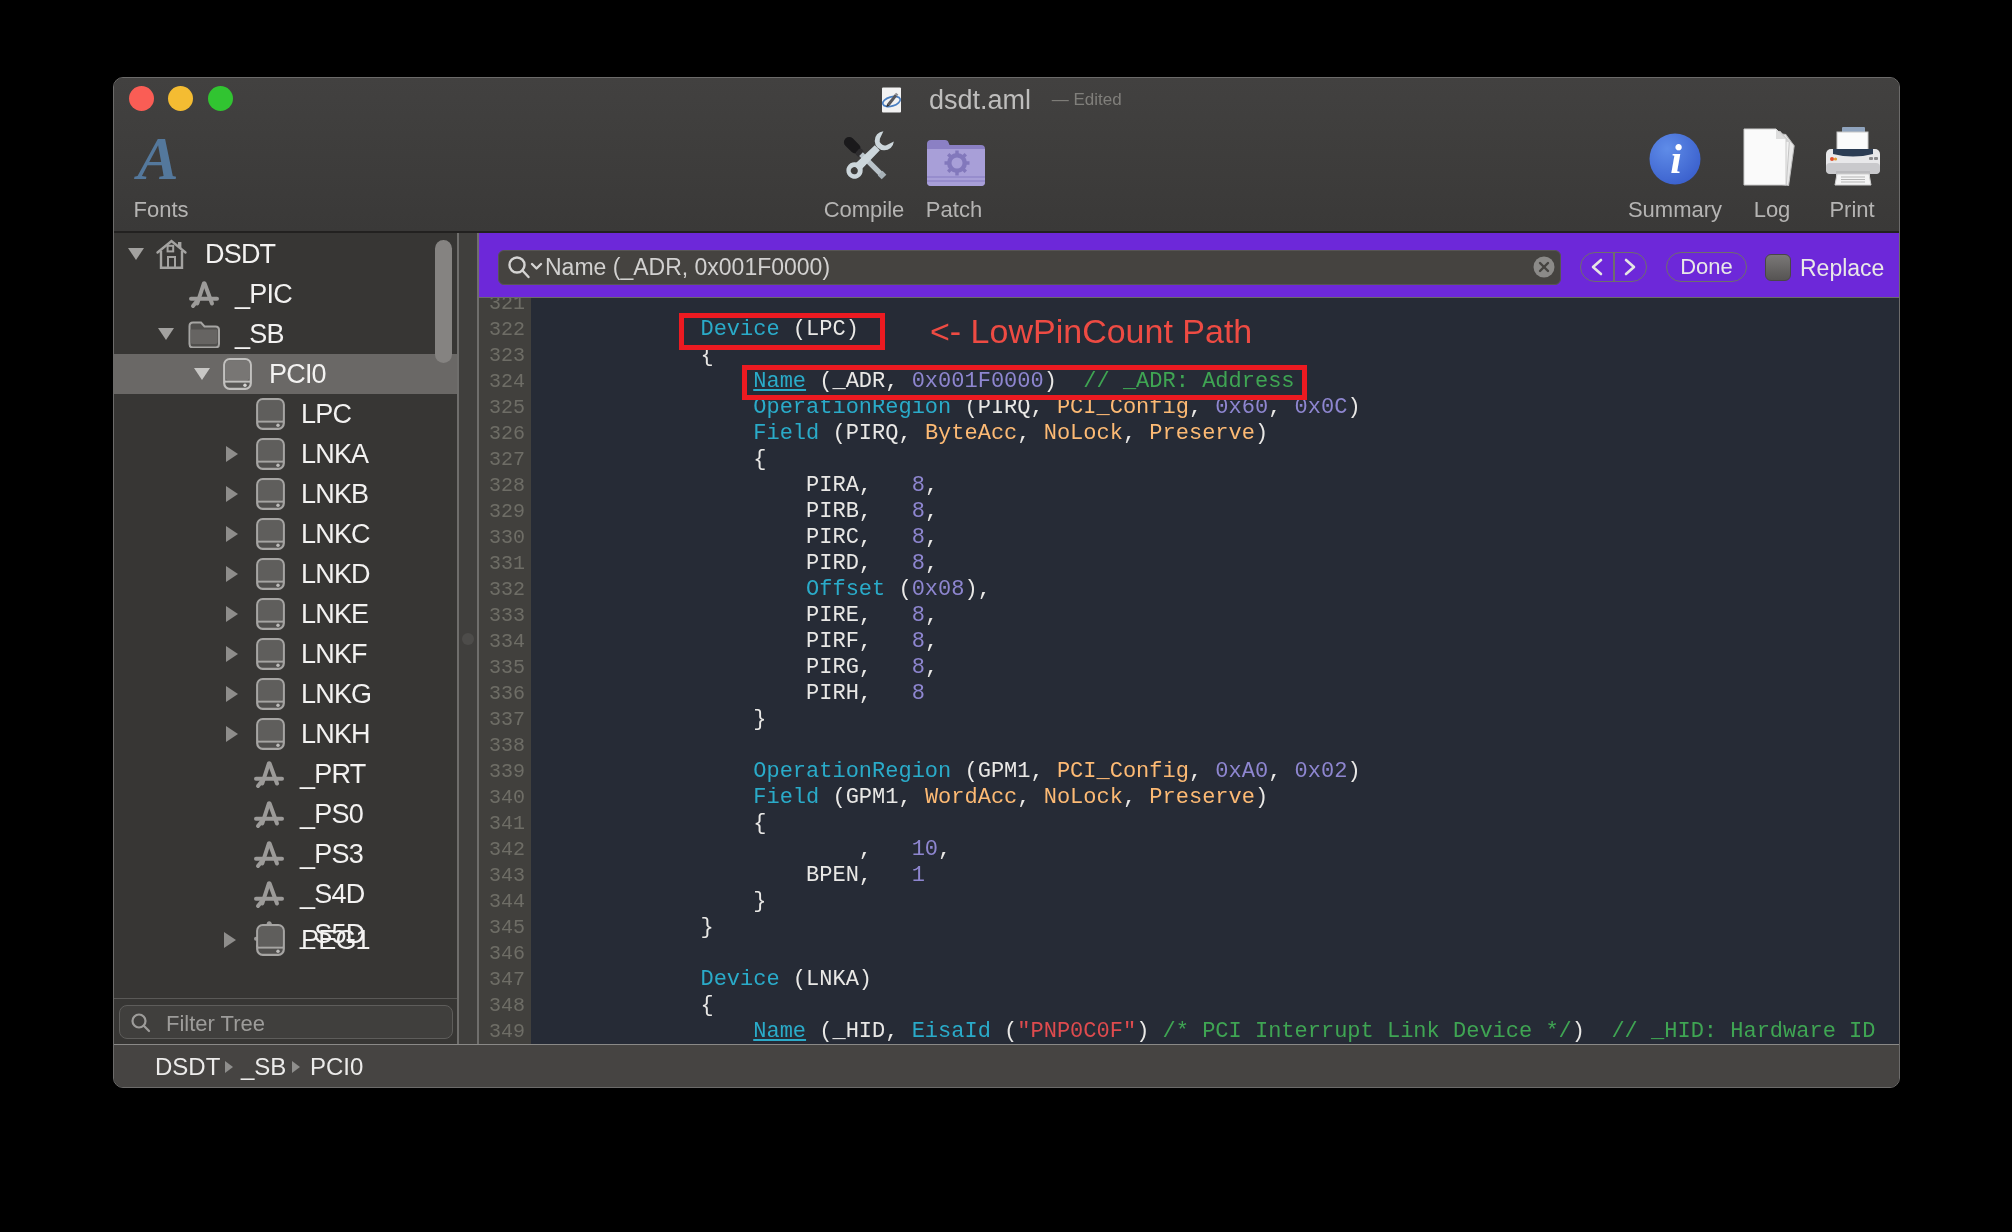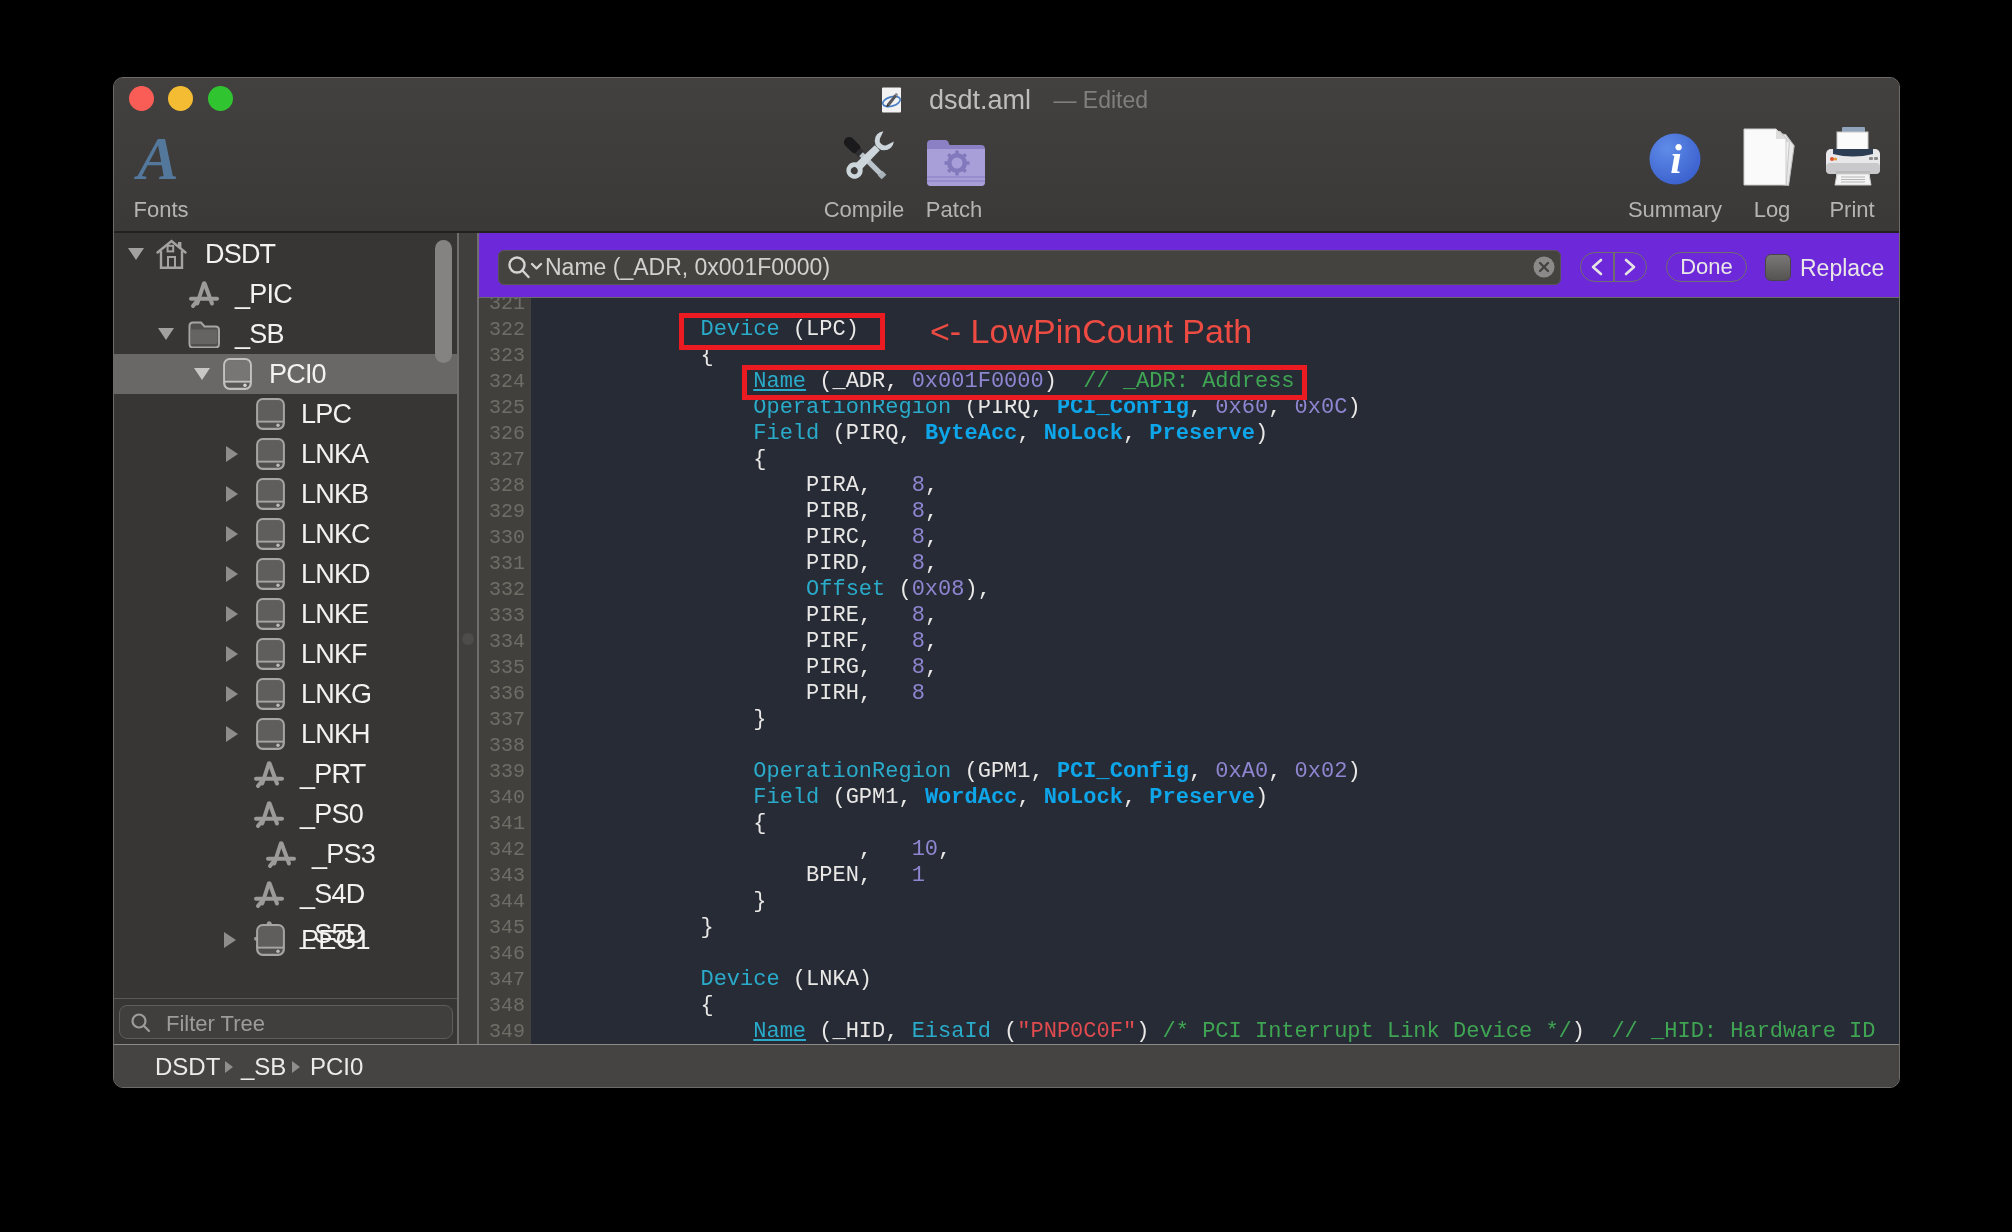--- a/index.html
+++ b/index.html
@@ -5,21 +5,21 @@
   html,body{margin:0;padding:0;background:#000;}
   body{width:2012px;height:1232px;position:relative;overflow:hidden;font-family:"Liberation Sans",sans-serif;}
   #win{position:absolute;left:113px;top:77px;width:1787px;height:1011px;border-radius:10px;
        background:#373634;border:1px solid #6c6b6a;box-sizing:border-box;overflow:hidden;}
   
   #toolbar{position:absolute;left:0;top:0;width:1787px;height:153px;
        background:linear-gradient(#424140,#3a3938);border-bottom:2px solid #222120;}
   .tl{position:absolute;top:8px;width:25px;height:25px;border-radius:50%;}
   #title{position:absolute;top:9px;left:765px;height:26px;display:flex;align-items:center;gap:16px;}
   #title .t1{color:#bebdbc;font-size:27px;margin-left:9px;}
-  #title .t2{color:#807f7b;font-size:23px;}
+  #title .t2{color:#807f7b;font-size:17px;}
   .tlabel{position:absolute;top:119px;font-size:22px;color:#b5b4b3;text-align:center;transform:translateX(-50%);white-space:nowrap;}
   .ticon{position:absolute;}
   
   #sidebar{position:absolute;left:0;top:155px;width:343px;height:811px;background:#373634;}
   .trow{position:absolute;left:0;width:343px;height:40px;}
   .trow.sel{background:#6a6866;}
   .tlab{position:absolute;top:50%;transform:translateY(-50%);color:#f3f2f1;font-size:27px;letter-spacing:-0.8px;white-space:nowrap;}
   .tri-d{position:absolute;width:0;height:0;border-left:8.5px solid transparent;border-right:8.5px solid transparent;border-top:12px solid #a2a19f;}
   .tri-r{position:absolute;width:0;height:0;border-top:8px solid transparent;border-bottom:8px solid transparent;border-left:12px solid #8e8d8b;}
   .ticn{position:absolute;}
@@ -37,21 +37,21 @@
   #sfield{position:absolute;left:19px;top:17px;width:1063px;height:35px;box-sizing:border-box;background:#454340;border:1.5px solid #575553;border-radius:6px;}
   #stext{position:absolute;left:66px;top:21px;font-size:23px;color:#d2d1d0;white-space:nowrap;}
   .fbtn{position:absolute;top:19px;height:30px;box-sizing:border-box;border:1.5px solid #6f6e6c;border-radius:15px;color:#e9e8e7;}
   
   #code{position:absolute;left:0;top:65px;width:1422px;height:746px;background:#262b36;overflow:hidden;}
   #gutter{position:absolute;left:0;top:0;width:52px;height:746px;background:#41403d;}
   .ln{position:absolute;left:0;width:46px;height:26px;line-height:26px;text-align:right;
       font-family:"Liberation Mono",monospace;font-size:20px;color:#6e6d66;}
   .cl{position:absolute;left:63px;height:26px;line-height:26px;white-space:pre;
       font-family:"Liberation Mono",monospace;font-size:22px;color:#e9e8e6;}
-  .c{color:#2aabc9;} .p{color:#8e86d0;} .m{color:#0ea5e9;font-weight:bold;} .g{color:#3fa553;} .r{color:#df4b4e;}
+  .c{color:#2aabc9;} .p{color:#8e86d0;} .m{color:#fdba74;} .g{color:#3fa553;} .r{color:#df4b4e;}
   .u{text-decoration:underline;}
   .redbox{position:absolute;box-sizing:border-box;border:5px solid #ec1a21;}
   #redtext{position:absolute;left:451px;top:14px;font-size:34px;color:#ee4b43;white-space:nowrap;}
   
   #statusbar{position:absolute;left:0;top:966px;width:1787px;height:45px;background:#464442;border-top:1px solid #8a8987;box-sizing:border-box;}
   .crumb{position:absolute;top:50%;transform:translateY(-50%);color:#ecebea;font-size:24px;}
   .csep{position:absolute;top:50%;transform:translateY(-50%);width:0;height:0;
         border-top:6px solid transparent;border-bottom:6px solid transparent;border-left:8px solid #8f8e8c;}
 </style>
 </head>
@@ -308,21 +308,21 @@
       <svg class="ticn" style="left:139px;top:4px;" width="32" height="32" viewBox="0 0 32 32">
         <g stroke="#9c9b99" stroke-width="4" stroke-linecap="round" fill="none">
           <path d="M9.3 25.5 L15.8 5.5"></path>
           <path d="M16.6 5.5 L24 25.5"></path>
           <path d="M3 20.8 H29"></path>
           <path d="M5 28 L8.6 23.6"></path>
         </g>
       </svg>
       <div class="tlab" style="left:186px;">_PS0</div>
     </div>
-    <div class="trow" style="top:601px;margin-left:12px;">
+    <div class="trow" style="top:601px;">
       <svg class="ticn" style="left:139px;top:4px;" width="32" height="32" viewBox="0 0 32 32">
         <g stroke="#9c9b99" stroke-width="4" stroke-linecap="round" fill="none">
           <path d="M9.3 25.5 L15.8 5.5"></path>
           <path d="M16.6 5.5 L24 25.5"></path>
           <path d="M3 20.8 H29"></path>
           <path d="M5 28 L8.6 23.6"></path>
         </g>
       </svg>
       <div class="tlab" style="left:186px;">_PS3</div>
     </div>

